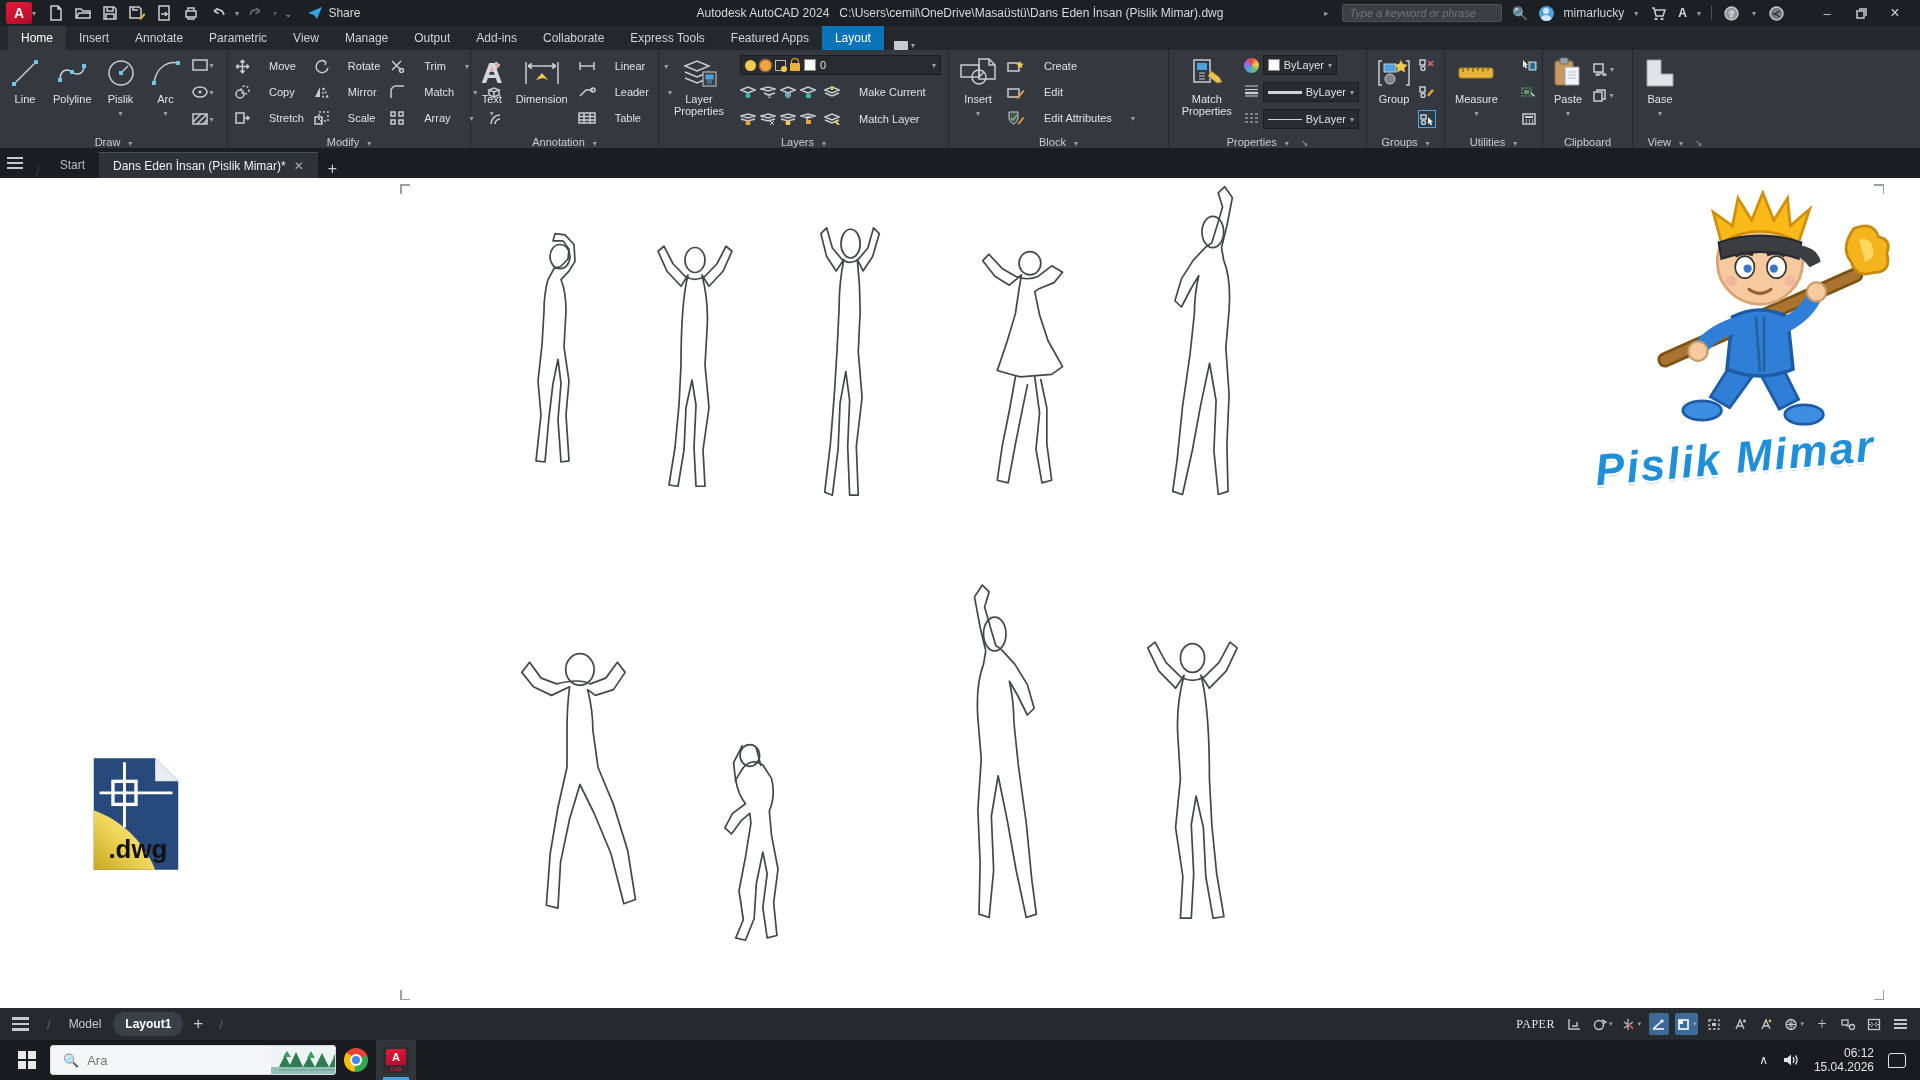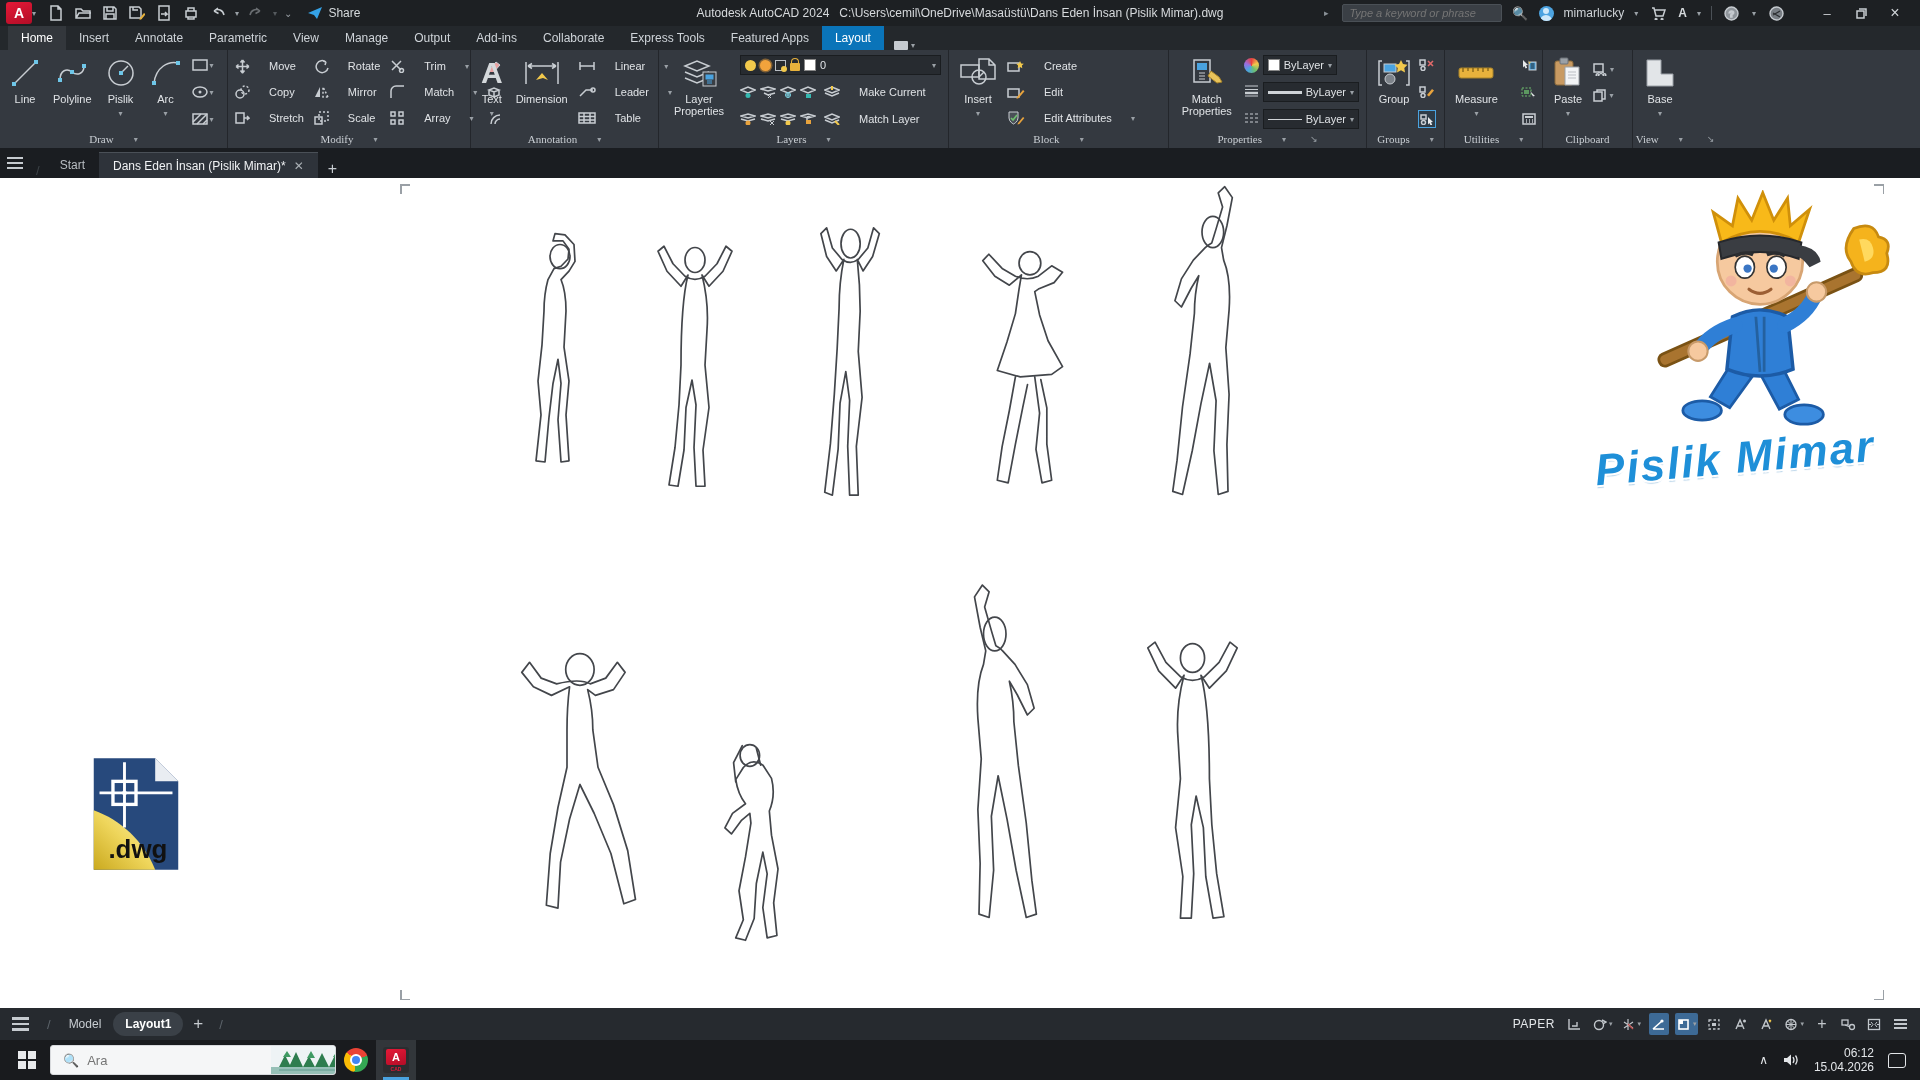--- a/index.html
+++ b/index.html
@@ -40,22 +40,22 @@
   .rtab { padding:4px 13px; font-size:12px; color:#cfd4d9; height:24px; display:flex; align-items:center; }
   .rtab.home-active { background:#33373c; color:#fff; }
   .rtab.active { background:#0a74b9; color:#fff; }
   .rtab-extra { display:flex; align-items:center; gap:3px; margin-left:10px; color:#c6cbd0; }
   .rtab-extra .box { width:14px; height:9px; background:#c6cbd0; border-radius:1px; }
 
   
   .ribbon { height:98px; background:#343940; display:flex; flex:0 0 98px; }
   .panel { display:flex; flex-direction:column; border-right:1px solid #23262b; height:98px; }
   .panel-content { flex:1; display:flex; align-items:stretch; padding:4px 7px 0 7px; gap:7px; }
-  .panel-label { height:18px; display:flex; align-items:center; justify-content:center; gap:20px;
-    font-size:11px; color:#c9ced3;font-family:Liberation Serif, serif; }
+  .panel-label { height:18px; display:flex; align-items:flex-end; justify-content:center; gap:8px;
+    font-size:11px; color:#c9ced3; }
   .car { font-size:8px; color:#9aa0a6; }
   .launcher { color:#9aa0a6; font-size:9px; margin-left:4px;}
   .bigbtn { display:flex; flex-direction:column; align-items:center; justify-content:flex-start; gap:3px;
     font-size:11px; color:#e0e3e6; padding:2px 3px; text-align:center; line-height:12px;}
   .bigbtn .bic { height:34px; display:flex; align-items:center; justify-content:center; }
   .colbtns { display:flex; flex-direction:column; justify-content:space-between; padding:2px 0; }
   .rowbtn { display:flex; align-items:center; gap:19px; font-size:11px; color:#e0e3e6; height:20px; white-space:nowrap;}
   .rowbtn svg, .smic svg { flex:0 0 auto; }
   .icx { stroke:#c8cdd2; fill:none; stroke-width:1.5; }
   .smcol { display:flex; flex-direction:column; justify-content:space-between; padding:2px 0; align-items:center;}
@@ -112,21 +112,21 @@
     box-shadow:inset 0 6px 8px rgba(255,255,255,.3); }
 
   
   .statusbar { height:32px; background:#262a2f; display:flex; align-items:center; flex:0 0 32px;
     color:#c9ced3; font-size:12px; }
   .sb-burger { display:flex; flex-direction:column; gap:3px; padding:0 12px; }
   .sb-burger i { width:17px; height:2.5px; background:#c6cbd0; }
   .slash { color:#5d646b; padding:0 6px; font-size:13px;}
   .ltab { padding:5px 12px; }
   .ltab.active { background:#3a4047; color:#fff; font-weight:bold;border-radius:12px; }
-  .sb-right { margin-left:auto; display:flex; align-items:center; gap:6px; padding-right:10px; }
+  .sb-right { margin-left:auto; display:flex; align-items:center; gap:6px; padding-right:10px;font-family:Liberation Serif, serif; }
   .paper { font-size:12px; color:#e3e6e9; letter-spacing:.5px; margin-right:4px;}
   .sic { min-width:20px; height:22px; display:flex; align-items:center; justify-content:center; gap:2px;
     color:#c2c7cc; font-size:13px; border-radius:2px; padding:0 2px;}
   .sic.on { background:#3d6a96; color:#fff; }
   .sic .car{ font-size:7px; }
 
   
   .taskbar { height:40px; background:#191b1e; display:flex; align-items:center; flex:0 0 40px; }
   .winlogo { width:18px; height:18px; display:grid; grid-template-columns:8px 8px; grid-template-rows:8px 8px;
     gap:2px; margin:0 14px 0 18px; }

